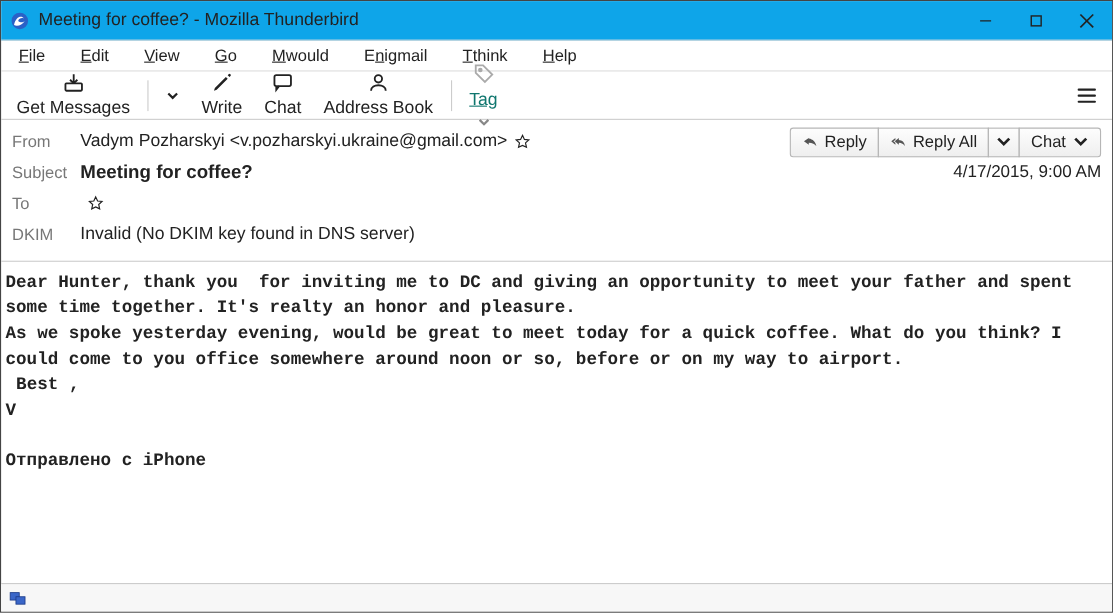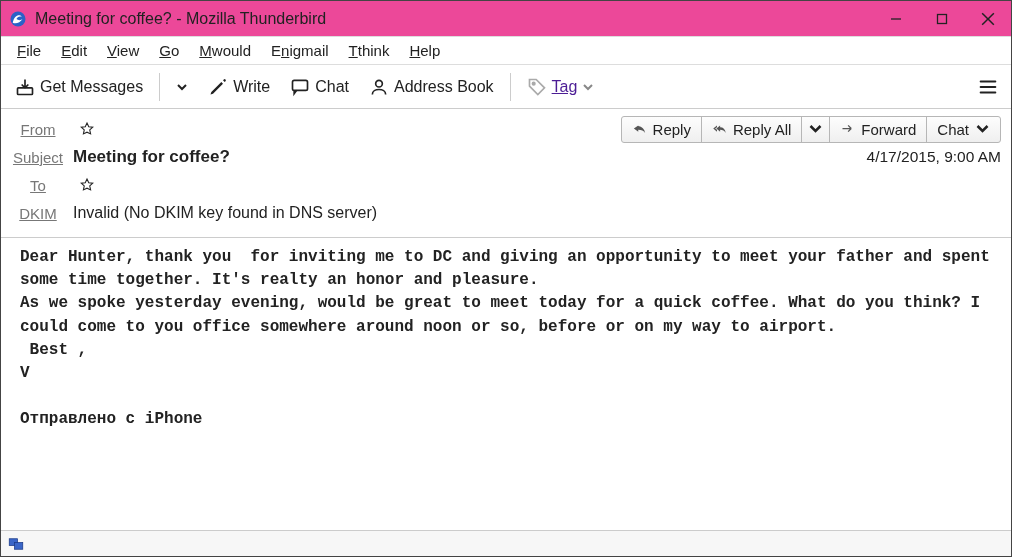--- a/index.html
+++ b/index.html
@@ -13,64 +13,64 @@
     border:1px solid #444;
     display:flex; flex-direction:column;
     overflow:hidden;
   }
   
   .titlebar {
     height:36px;
     display:flex; align-items:center;
     padding:0 0 0 8px;
     border-bottom:1px solid #ddd;
-    background:#ec4899;
+    background:#0ea5e9;
   }
   .titlebar .appicon { width:18px; height:18px; margin-right:8px; display:flex; align-items:center; }
   .titlebar .title { font-size:16px; flex:0 0 auto; }
   .titlebar .spacer { flex:1; }
   .winctrl { width:46px; height:36px; display:flex; align-items:center; justify-content:center; }
   .winctrl svg { stroke:#222; stroke-width:1.3; fill:none; }
   
   .menubar {
     height:28px;
     display:flex; align-items:center;
     padding:0 6px;
     border-bottom:1px solid #ddd;
     font-size:15px;
-    gap:0;
+    gap:12px;
   }
   .menuitem { padding:2px 10px; }
   .menuitem .ul { text-decoration:underline; }
   
   .toolbar {
     height:44px;
     display:flex; align-items:center;
     padding:0 8px;
     border-bottom:1px solid #ccc;
     gap:8px;
     font-size:16px;
     position:relative;
   }
-  .tbtn { display:flex; align-items:center; gap:5px; padding:4px 6px; }
+  .tbtn { display:flex; align-items:center; gap:5px; padding:4px 6px;flex-direction:column; }
   .tbtn .icon { width:20px; height:20px; display:flex; align-items:center; justify-content:center; }
   .tbtn .icon svg { width:20px; height:20px; }
   .tsep { width:1px; height:28px; background:#ccc; margin:0 2px; }
   .chev { width:12px; height:12px; }
-  .tag-label { color:#4c1d95;text-decoration:underline; }
+  .tag-label { color:#0f766e;text-decoration:underline; }
   .toolbar .hamburger { position:absolute; right:12px; top:0; height:44px; display:flex; align-items:center; }
   .hamburger svg { width:22px; height:22px; }
   
   .headerpane {
     border-bottom:1px solid #ccc;
     padding:6px 10px 10px 10px;
     font-size:16px;
   }
   .hrow { display:flex; align-items:center; min-height:28px; }
-  .hlabel { width:62px; text-align:center; color:#777; padding-right:8px; font-size:15px;text-decoration:underline; }
+  .hlabel { width:62px; text-align:left; color:#777; padding-right:8px; font-size:15px; }
   .hval { flex:0 0 auto; }
   .hrow .star { margin-left:6px; width:16px; height:16px; }
   .subjectrow .hval { font-weight:700; font-size:17px;text-align:center; }
   .daterow { margin-left:auto; padding-left:16px; white-space:nowrap; font-size:15.5px; }
   
   .actions { margin-left:auto; display:flex; gap:0; }
   .abtn {
     border:1px solid #b6b6b6;
     background:linear-gradient(#fdfdfd,#efefef);
     padding:4px 10px;
@@ -79,21 +79,21 @@
     margin-left:-1px;
     white-space:nowrap;
   }
   .abtn:first-child { border-top-left-radius:3px; border-bottom-left-radius:3px; margin-left:0; }
   .abtn:last-child { border-top-right-radius:3px; border-bottom-right-radius:3px; }
   .abtn svg { width:15px; height:15px; }
   .abtn.small { padding:4px 6px; }
   
   .mailbody {
     flex:1;
-    padding:8px 19px;
+    padding:8px 4px;
     font-family: "Consolas","Courier New",monospace;
     font-size:16px;
     font-weight:bold;
     line-height:1.45;
     white-space:pre-wrap;
     overflow:auto;
   }
   
   .statusbar {
     height:26px;
@@ -204,20 +204,21 @@
     <svg viewBox="0 0 24 24">
         <path d="M4 6h16M4 12h16M4 18h16" stroke="#222" stroke-width="2.2" fill="none" stroke-linecap="round"></path>
       </svg>
   </div>
 </div>
 
 <div class="headerpane">
 
   <div class="hrow">
     <div class="hlabel">From</div>
+    <div class="hval">Vadym Pozharskyi &lt;v.pozharskyi.ukraine@gmail.com&gt;</div>
     <span class="star">
       <svg viewBox="0 0 24 24" fill="none" stroke="#222" stroke-width="1.6">
           <path d="M12 3l2.6 5.6 6 .6-4.5 4.1 1.3 6L12 16.8 6.6 19.3l1.3-6L3.4 9.2l6-.6L12 3z"></path>
         </svg>
     </span>
 
     <div class="actions">
       <div class="abtn">
         <svg viewBox="0 0 24 24">
             <path d="M10 7L3 12l7 5v-3c5 0 9 2 11 5-1-6-5-10-11-11V7z" fill="#555"></path>
@@ -227,26 +228,20 @@
       <div class="abtn">
         <svg viewBox="0 0 24 24">
             <path d="M8 7l-6 5 6 5v-3l-3-2 3-2V7zm5 0l-6 5 6 5v-3c4 0 7 2 9 5-1-6-4-9-9-9V7z" fill="#555"></path>
           </svg>
         <span>Reply All</span>
       </div>
       <div class="abtn small">
         <svg class="chev" viewBox="0 0 12 12">
             <path d="M2 4l4 4 4-4" fill="none" stroke="#222" stroke-width="2"></path>
           </svg>
-      </div>
-      <div class="abtn">
-        <svg viewBox="0 0 24 24">
-            <path d="M4 12h14m0 0l-5-5m5 5l-5 5" fill="none" stroke="#555" stroke-width="2"></path>
-          </svg>
-        <span>Forward</span>
       </div>
       <div class="abtn">
         <span>Chat</span>
         <svg class="chev" viewBox="0 0 12 12">
             <path d="M2 4l4 4 4-4" fill="none" stroke="#222" stroke-width="2"></path>
           </svg>
       </div>
     </div>
   </div>
 

